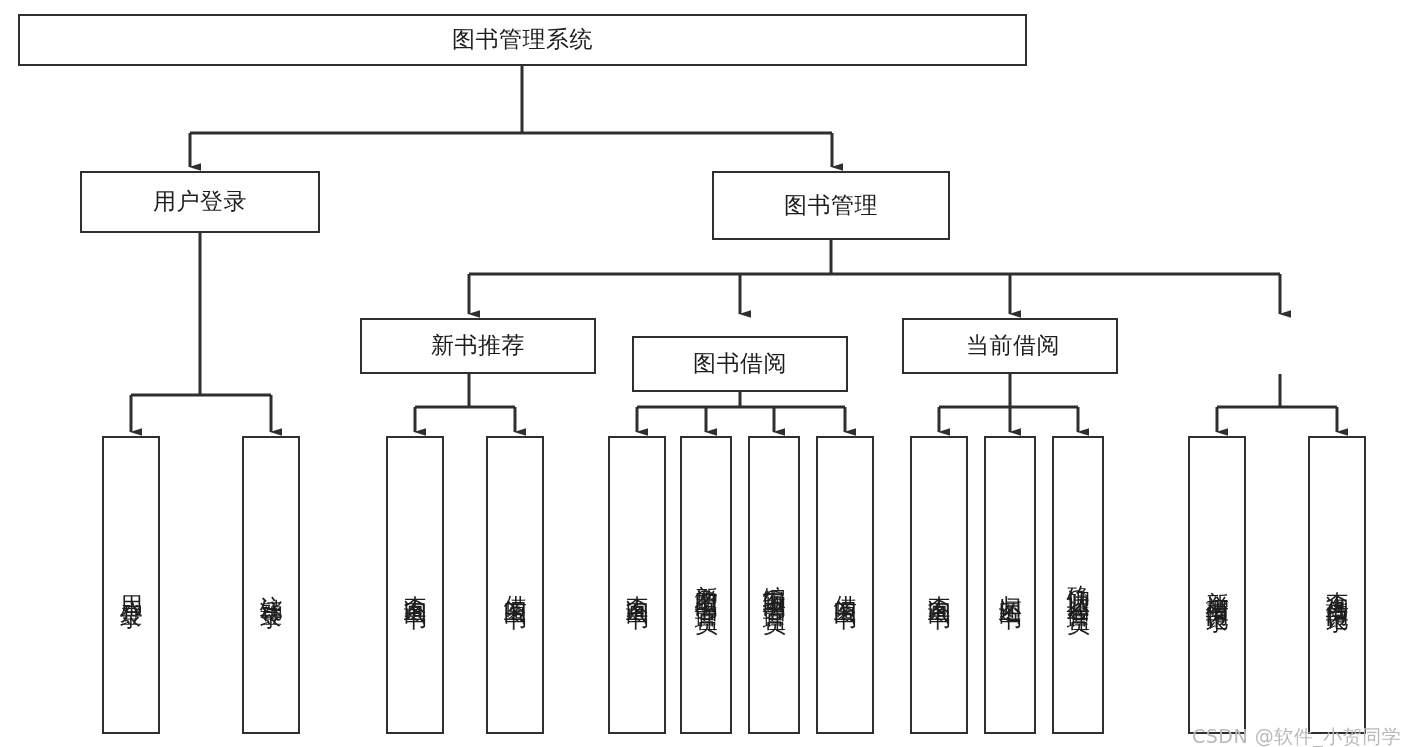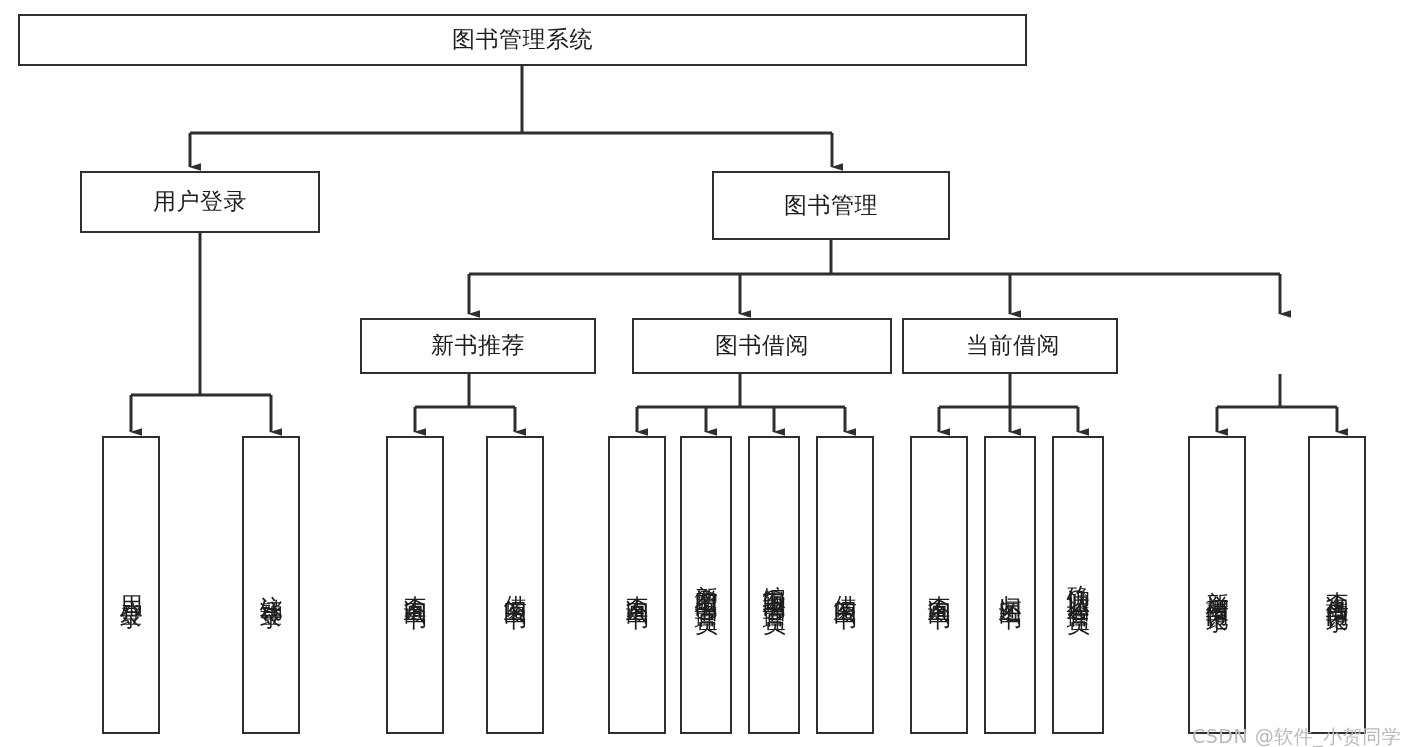--- a/index.html
+++ b/index.html
@@ -125,21 +125,21 @@
   <div class="node h" style="left:80px; top:171px; width:240px; height:62px;">
     <span class="label">用户登录</span>
   </div>
   <div class="node h" style="left:712px; top:171px; width:238px; height:69px;">
     <span class="label">图书管理</span>
   </div>
 
   <div class="node h" style="left:360px; top:318px; width:236px; height:56px;">
     <span class="label">新书推荐</span>
   </div>
-  <div class="node h" style="left:632px; top:318px; width:260px; height:56px;">
+  <div class="node h" style="left:632px; top:336px; width:216px; height:56px;">
     <span class="label">图书借阅</span>
   </div>
   <div class="node h" style="left:902px; top:318px; width:216px; height:56px;padding-left:6px;">
     <span class="label">当前借阅</span>
   </div>
 
   <div class="node v" style="left:102px; top:436px; width:58px; height:298px;">
     <span class="label">用户登录</span>
   </div>
   <div class="node v" style="left:242px; top:436px; width:58px; height:298px;">

